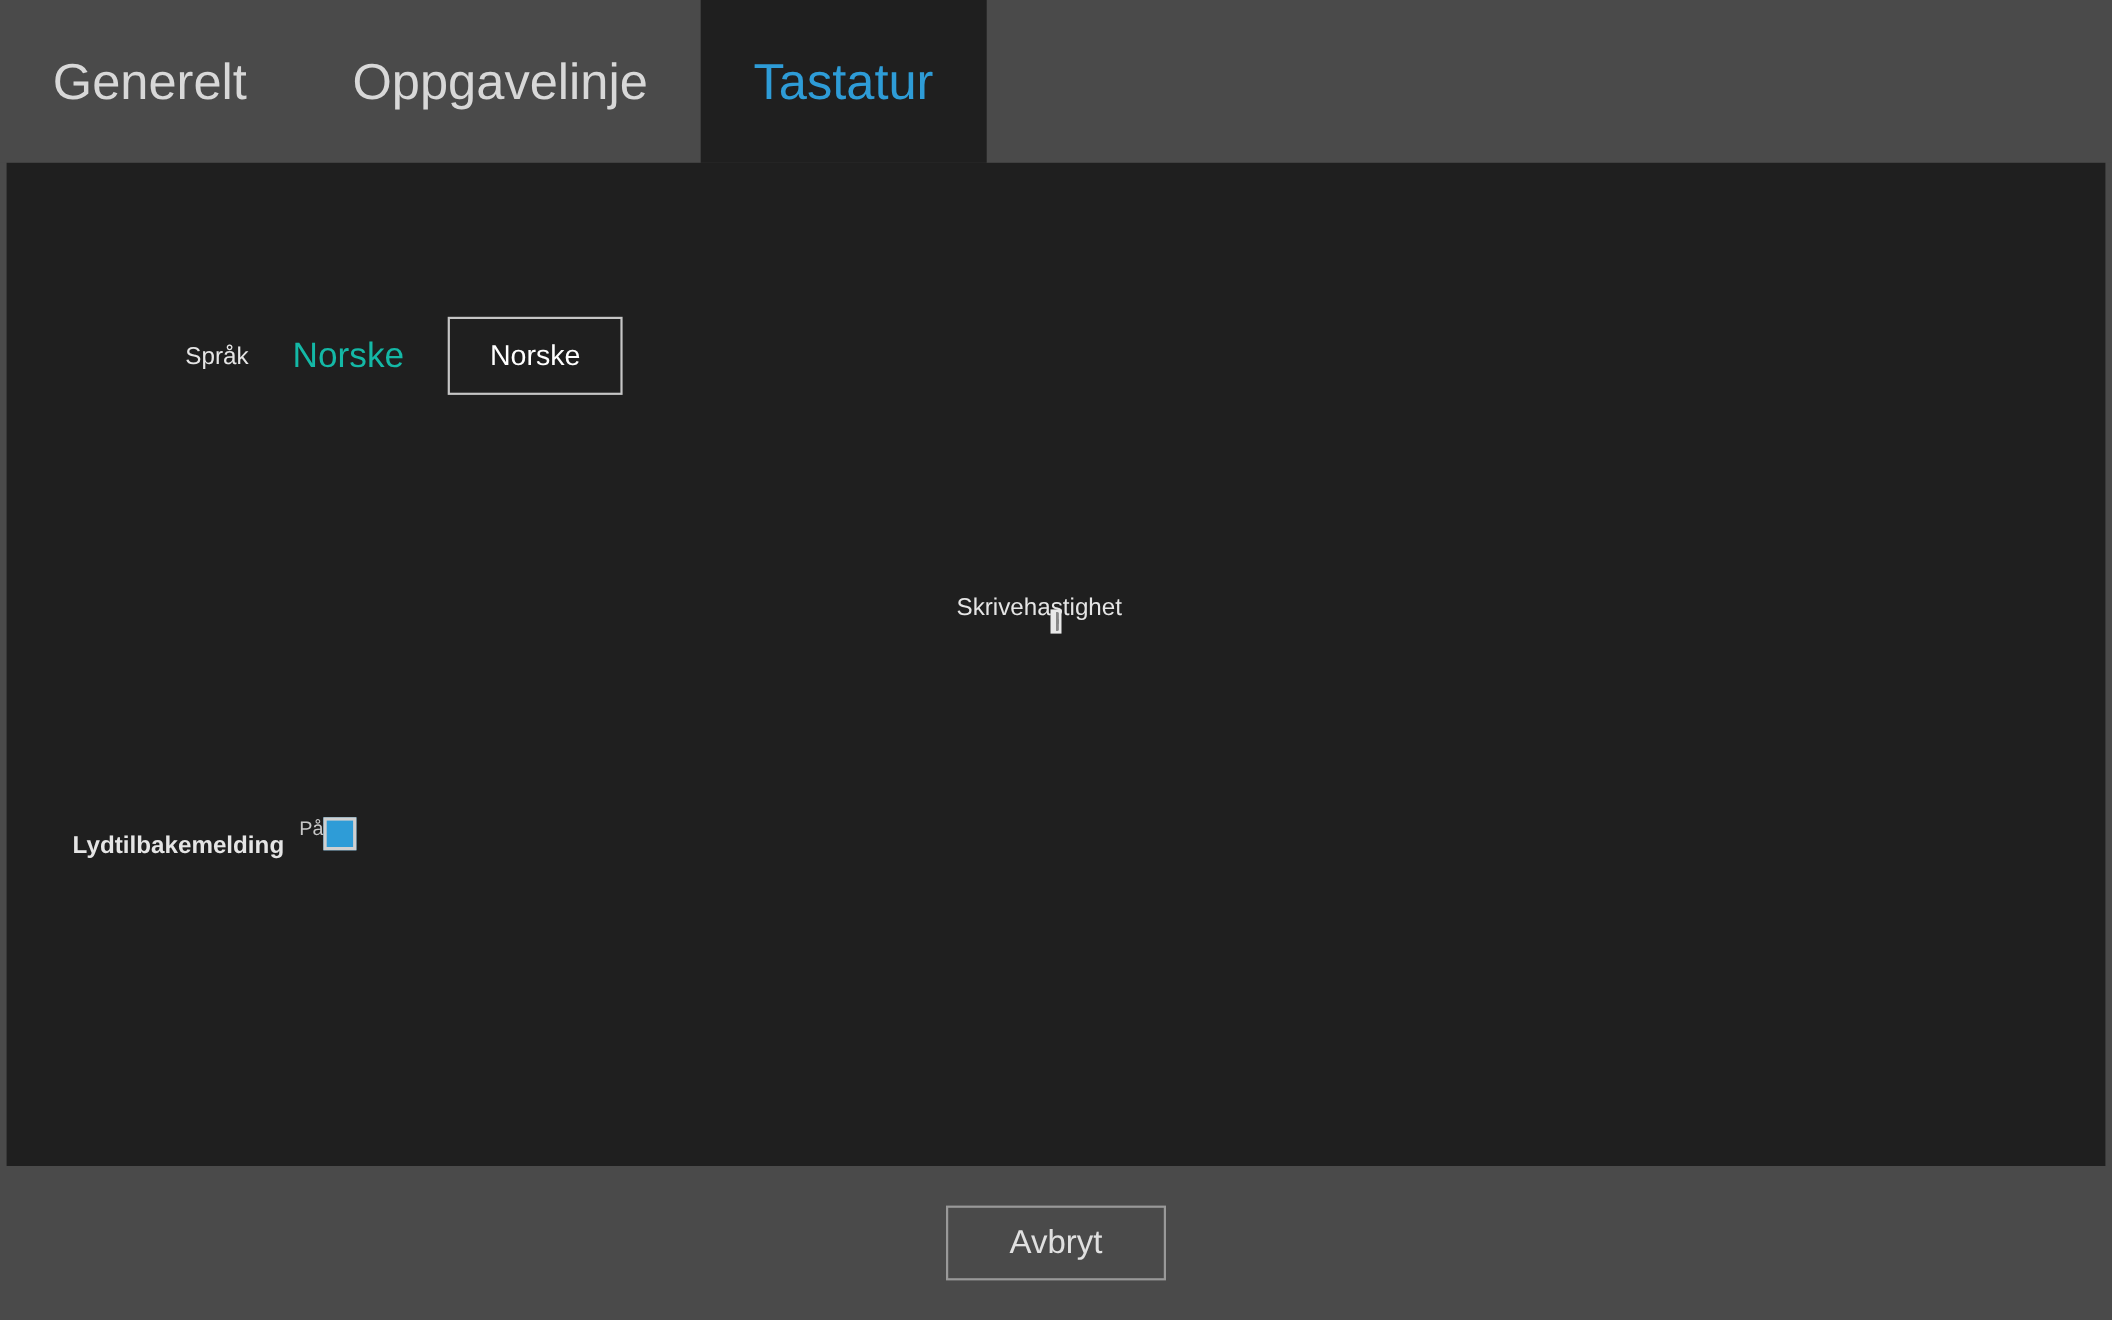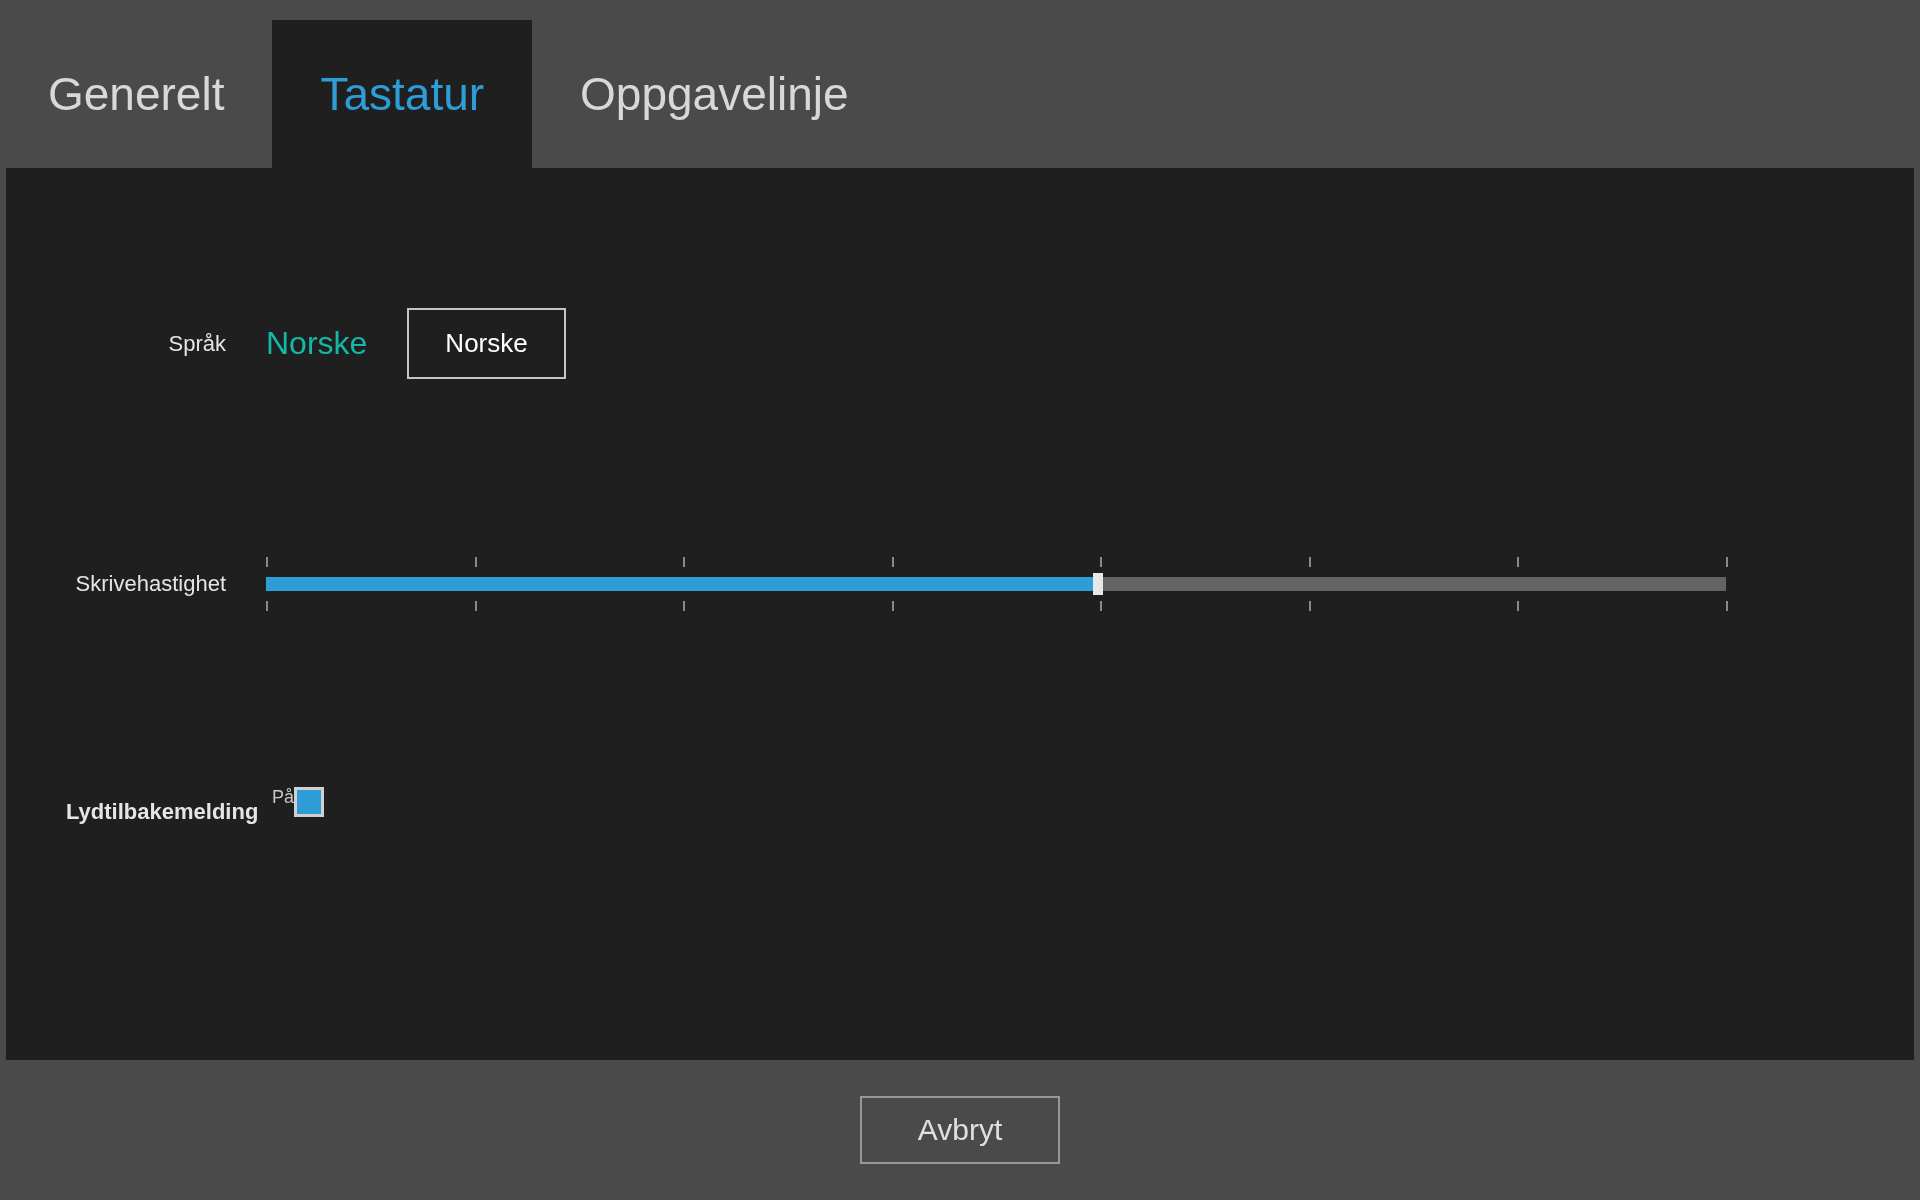--- a/index.html
+++ b/index.html
@@ -12,22 +12,22 @@
       background: #4a4a4a;
       width: 1920px;
       height: 1200px;
       overflow: hidden;
       display: flex;
       flex-direction: column;
     }
     .tab-bar {
       display: flex;
       background: #4a4a4a;
-      height: 168px;
-      align-items: flex-end;
+      height: 148px;
+      align-items: flex-start;
     }
     .tab {
       padding: 0 48px;
       height: 148px;
       display: flex;
       align-items: center;
       font-size: 46px;
       font-weight: 300;
       color: #d8d8d8;
       cursor: pointer;
@@ -155,37 +155,38 @@
       height: 68px;
       cursor: pointer;
       font-family: inherit;
     }
     .row-language {
       margin-top: 60px;
       margin-bottom: 180px;
     }
     .row-slider {
       margin-bottom: 170px;
+      flex-direction: column;
     }
     .row-checkbox {
       margin-bottom: 0;
       align-items: center;
     }
     .row-checkbox .setting-label {
       padding-top: 20px;
       font-weight: bold;
     }
   </style>
 </head>
 <body>
 
 <div class="tab-bar">
   <div class="tab">Generelt</div>
+  <div class="tab">Oppgavelinje</div>
   <div class="tab active">Tastatur</div>
-  <div class="tab">Oppgavelinje</div>
 </div>
 
 <div class="content">
 
   <div class="setting-row row-language">
     <div class="setting-label">Språk</div>
     <div class="setting-value-accent">Norske</div>
     <button class="button">Norske</button>
   </div>
 

